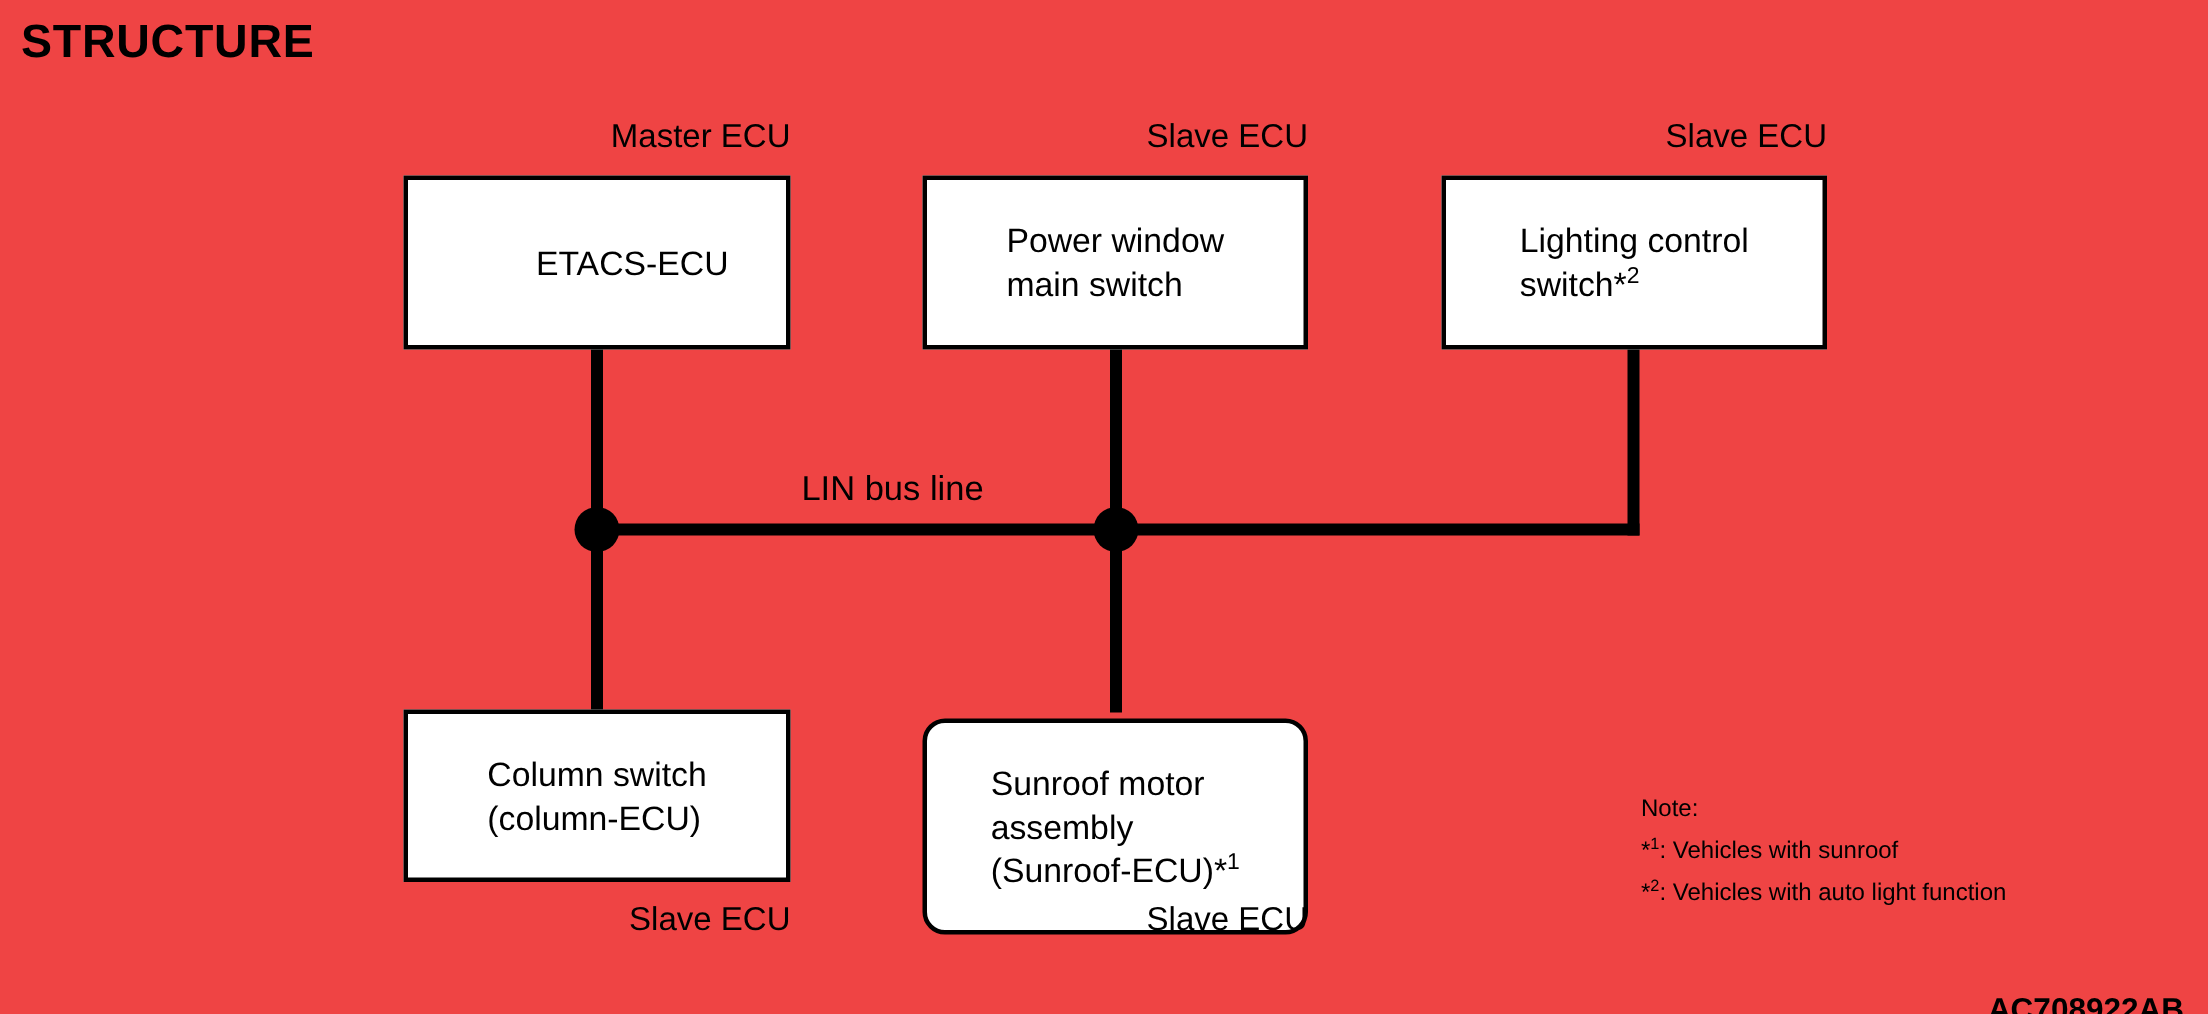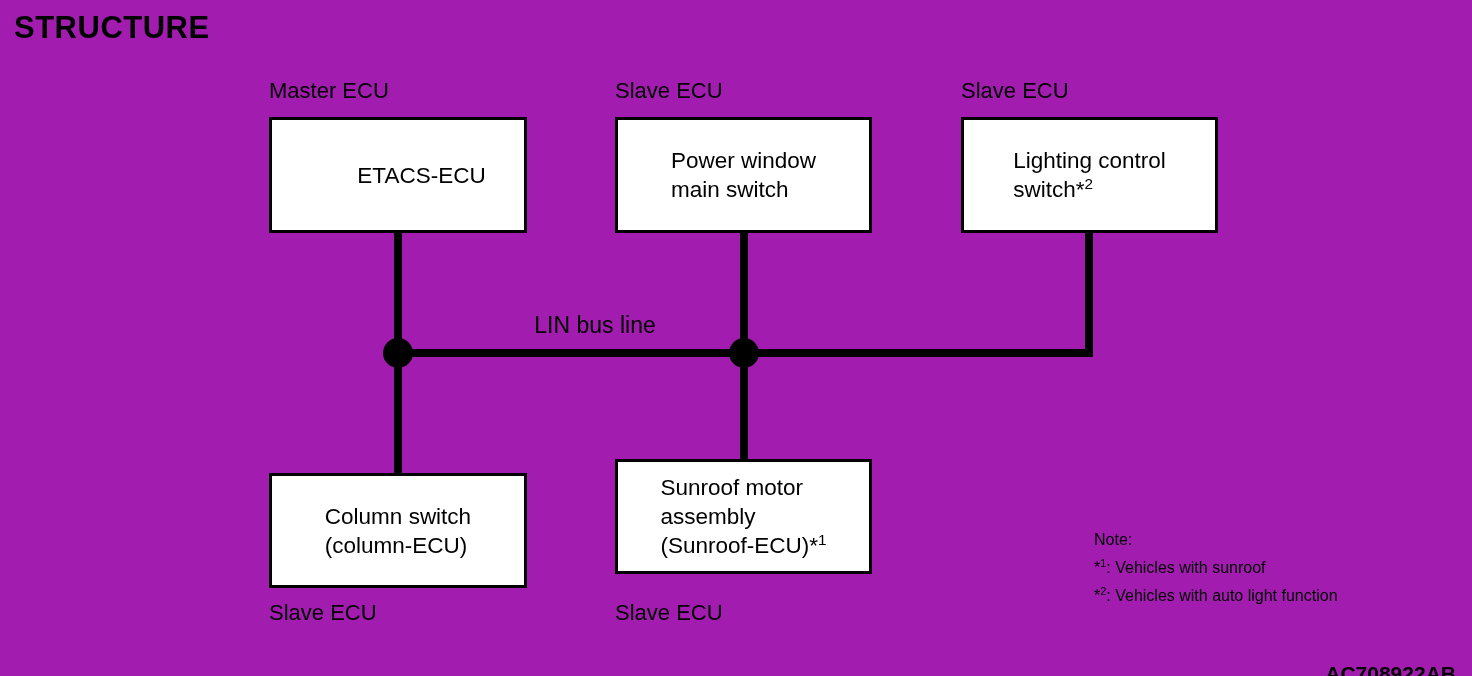--- a/index.html
+++ b/index.html
@@ -1,36 +1,36 @@
 <!DOCTYPE html>
 <html><head>
 <meta charset="utf-8">
 <style>
   html, body { margin: 0; padding: 0; background: #ffffff; }
   .canvas {
     position: relative;
     width: 1472px;
     height: 676px;
-    background: #a21caf;
+    background: #ef4444;
     color: #000000;
     font-family: "Liberation Sans", sans-serif;
     overflow: hidden;
   }
   .title {
     position: absolute;
     left: 14px;
     top: 10px;
     font-size: 31px;
     font-weight: bold;
     letter-spacing: 0.5px;
   }
   .role-label {
     position: absolute;
     font-size: 22px;
-    text-align: left;
+    text-align: right;
     line-height: 26px;
   }
   .box {
     position: absolute;
     border: 3px solid #000000;
     box-sizing: border-box;
     background: #ffffff;
     display: flex;
     align-items: center;
     justify-content: center;
@@ -115,21 +115,21 @@
     </div>
   </div>
 
   <div class="box" style="left:269px; top:473px; width:258px; height:115px;">
     <div class="txt">
       <div>Column switch</div>
       <div>(column-ECU)</div>
     </div>
   </div>
 
-  <div class="box" style="left:615px; top:459px; width:257px; height:115px;">
+  <div class="box" style="left:615px; top:479px; width:257px; height:144px;border-radius:15px;">
     <div class="txt">
       <div>Sunroof motor</div>
       <div>assembly</div>
       <div><span>(Sunroof-ECU)*</span><sup>1</sup></div>
     </div>
   </div>
 
   <div class="role-label" style="left:269px; top:600px; width:258px;">Slave ECU</div>
   <div class="role-label" style="left:615px; top:600px; width:257px;">Slave ECU</div>
 

